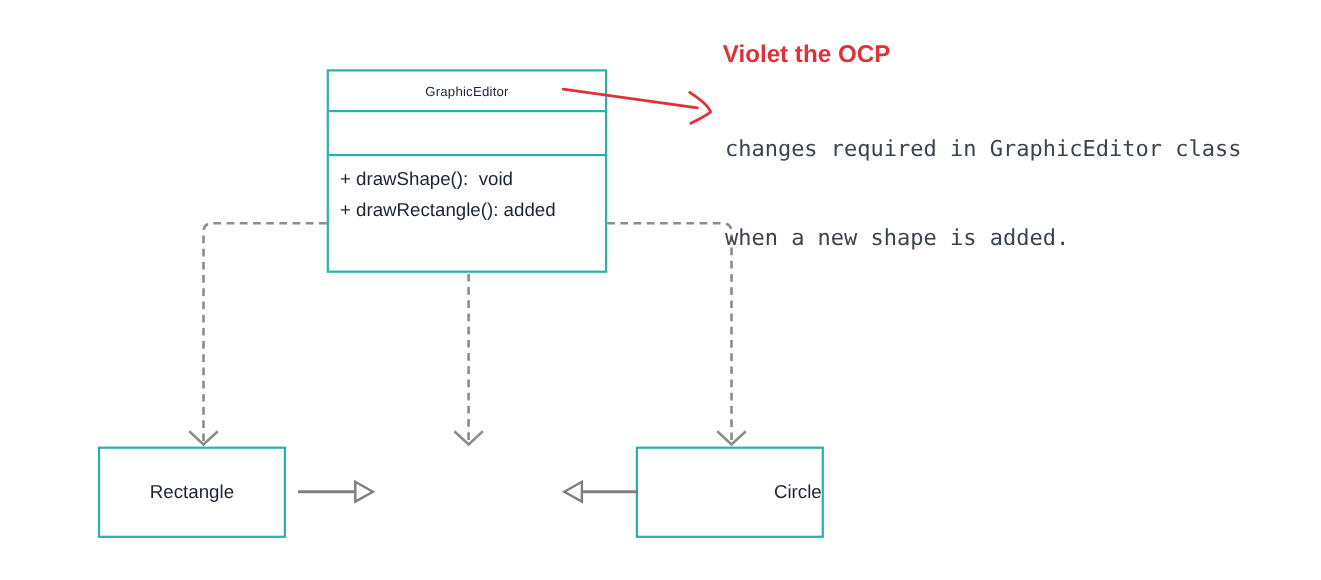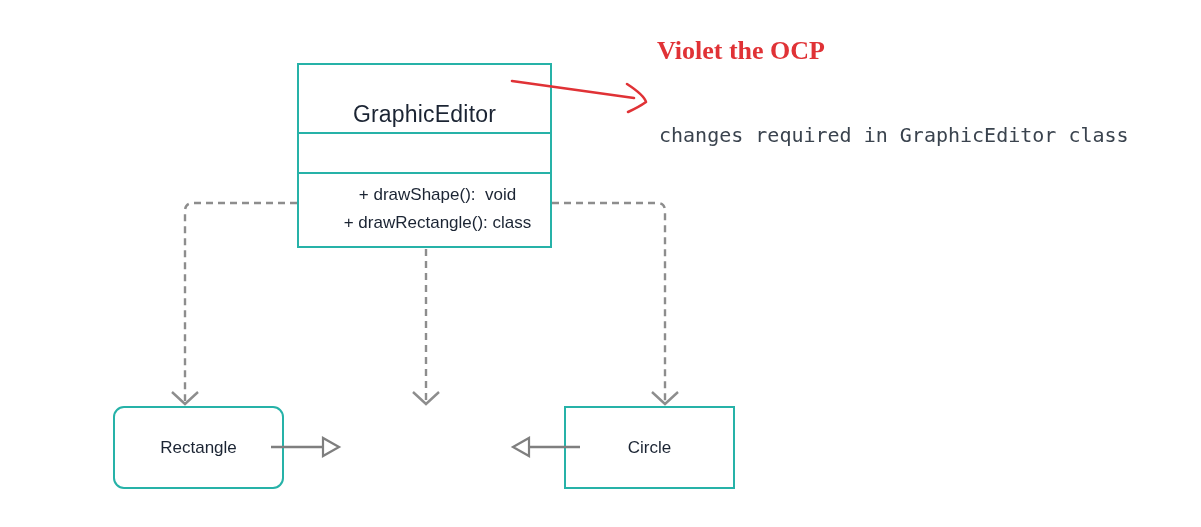--- a/index.html
+++ b/index.html
@@ -32,33 +32,31 @@
     box-sizing: border-box;
     z-index: 1;
     color: #1b2433;
   }
   .uml-title {
     height: 37px;
     border-bottom: 2.5px solid #26b2a8;
     display: flex;
     align-items: center;
     justify-content: center;
-    font-size: 23px;
+    font-size: 12px;
     letter-spacing: 0.2px;
     box-sizing: border-box;
-    margin-top: 32px;
   }
   .uml-attrs {
     height: 40px;
     border-bottom: 2.5px solid #26b2a8;
     box-sizing: border-box;
   }
   .uml-methods {
-    padding: 7px 0 0 26px;
-    text-align: center;
+    padding: 7px 0 0 10px;
   }
   .uml-method-line {
     font-size: 17px;
     line-height: 28px;
     white-space: pre;
     color: #1b2433;
   }
   
   .class-box {
     position: absolute;
@@ -67,30 +65,30 @@
     border: 2.5px solid #26b2a8;
     background: #ffffff;
     box-sizing: border-box;
     display: flex;
     align-items: center;
     justify-content: center;
     font-size: 17px;
     color: #1b2433;
     z-index: 1;
   }
-  .box-rectangle { left: 113px; border-radius: 11px; }
+  .box-rectangle { left: 89px; }
   .box-shape     { left: 340px; }
-  .box-circle    { left: 564px; }
+  .box-circle    { left: 578px; justify-content: flex-end; }
   
   .annotation-title {
     position: absolute;
     left: 657px; top: 36px;
-    font-family: Liberation Serif, serif;
+    font-family: Liberation Sans, sans-serif;
     font-weight: bold;
-    font-size: 26px;
+    font-size: 22px;
     color: #e03236;
     z-index: 3;
     white-space: pre;
   }
   .annotation-body {
     position: absolute;
     left: 659px; top: 68px;
     font-family: "DejaVu Sans Mono", monospace;
     font-size: 20px;
     line-height: 27px;
@@ -135,29 +133,30 @@
       <path d="M 512 81 L 634 98"></path>
       <path d="M 627 84 Q 644 95 646 102 Q 639 107 628 112"></path>
     </g>
   </svg>
 
   <div class="uml-class">
     <div class="uml-title">GraphicEditor</div>
     <div class="uml-attrs"></div>
     <div class="uml-methods">
       <div class="uml-method-line">+ drawShape():  void</div>
-      <div class="uml-method-line">+ drawRectangle(): class</div>
+      <div class="uml-method-line">+ drawRectangle(): added</div>
     </div>
   </div>
 
   <div class="class-box box-rectangle">
     <span>Rectangle</span>
   </div>
   <div class="class-box box-circle">
     <span>Circle</span>
   </div>
 
   <div class="annotation-title">Violet the OCP</div>
   <div class="annotation-body">
     <div>changes required in GraphicEditor class</div>
+    <div>when a new shape is added.</div>
   </div>
 
 </div>
 
 </body></html>

